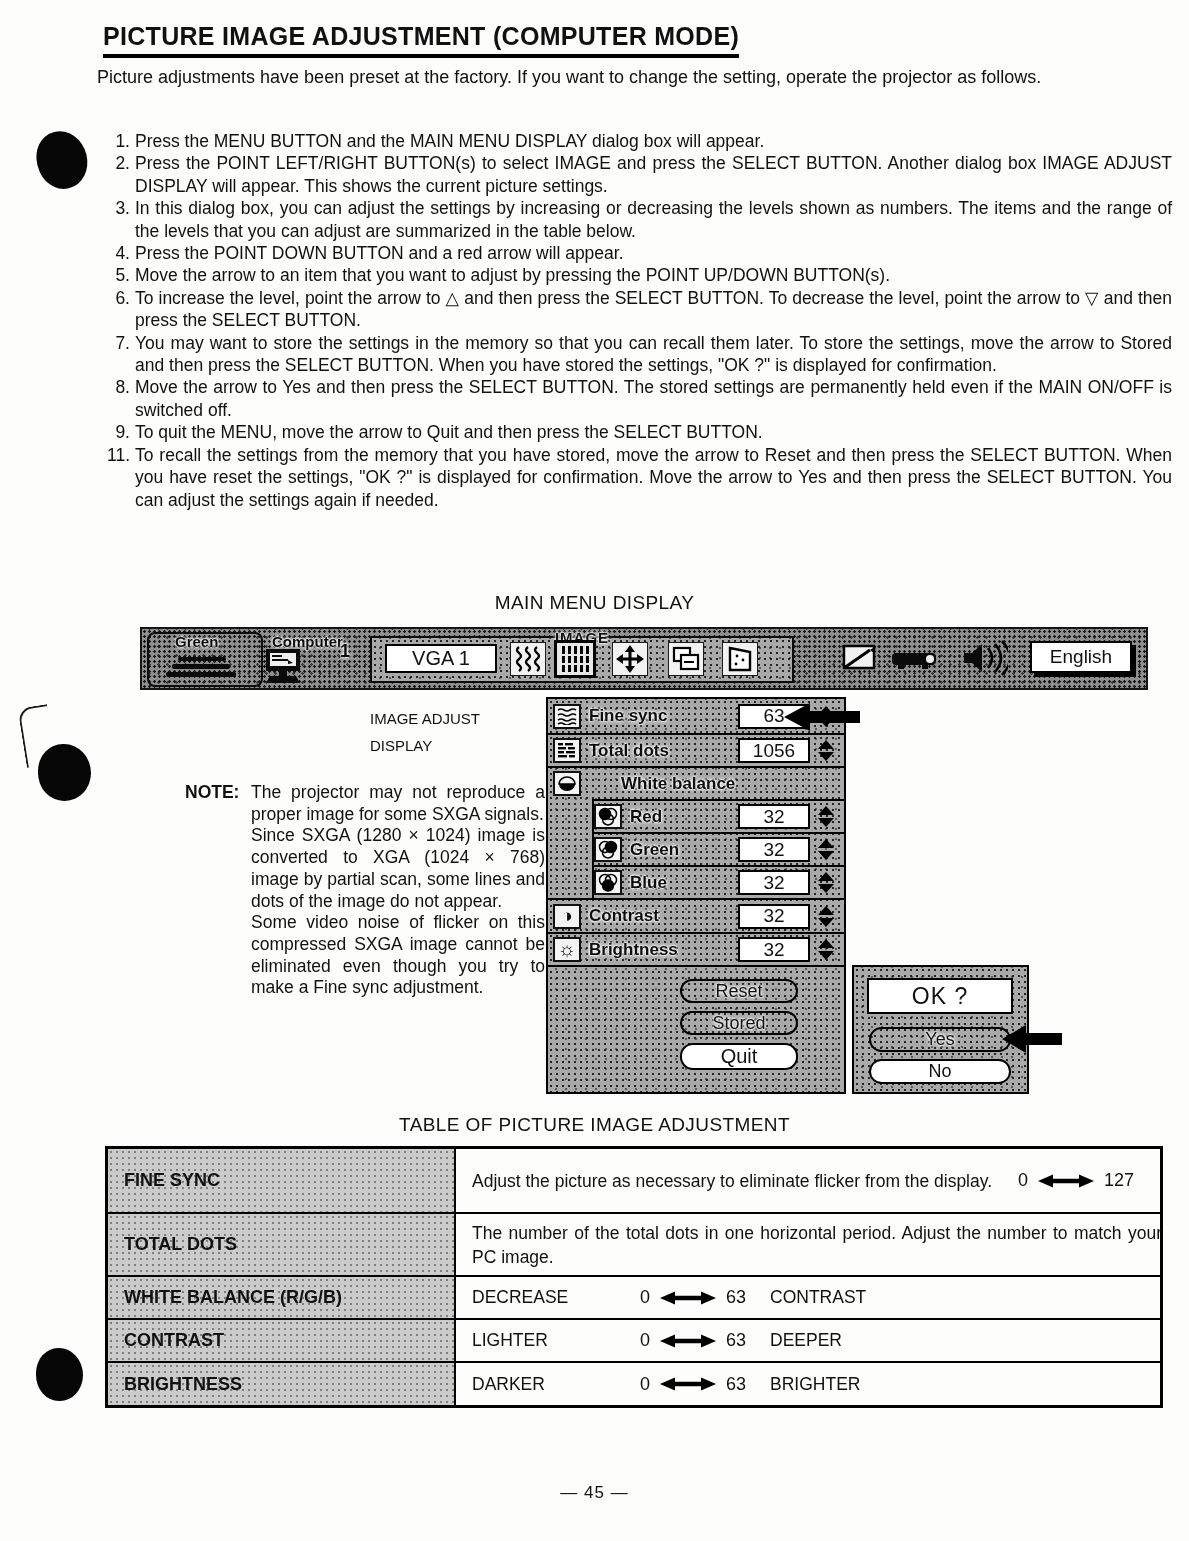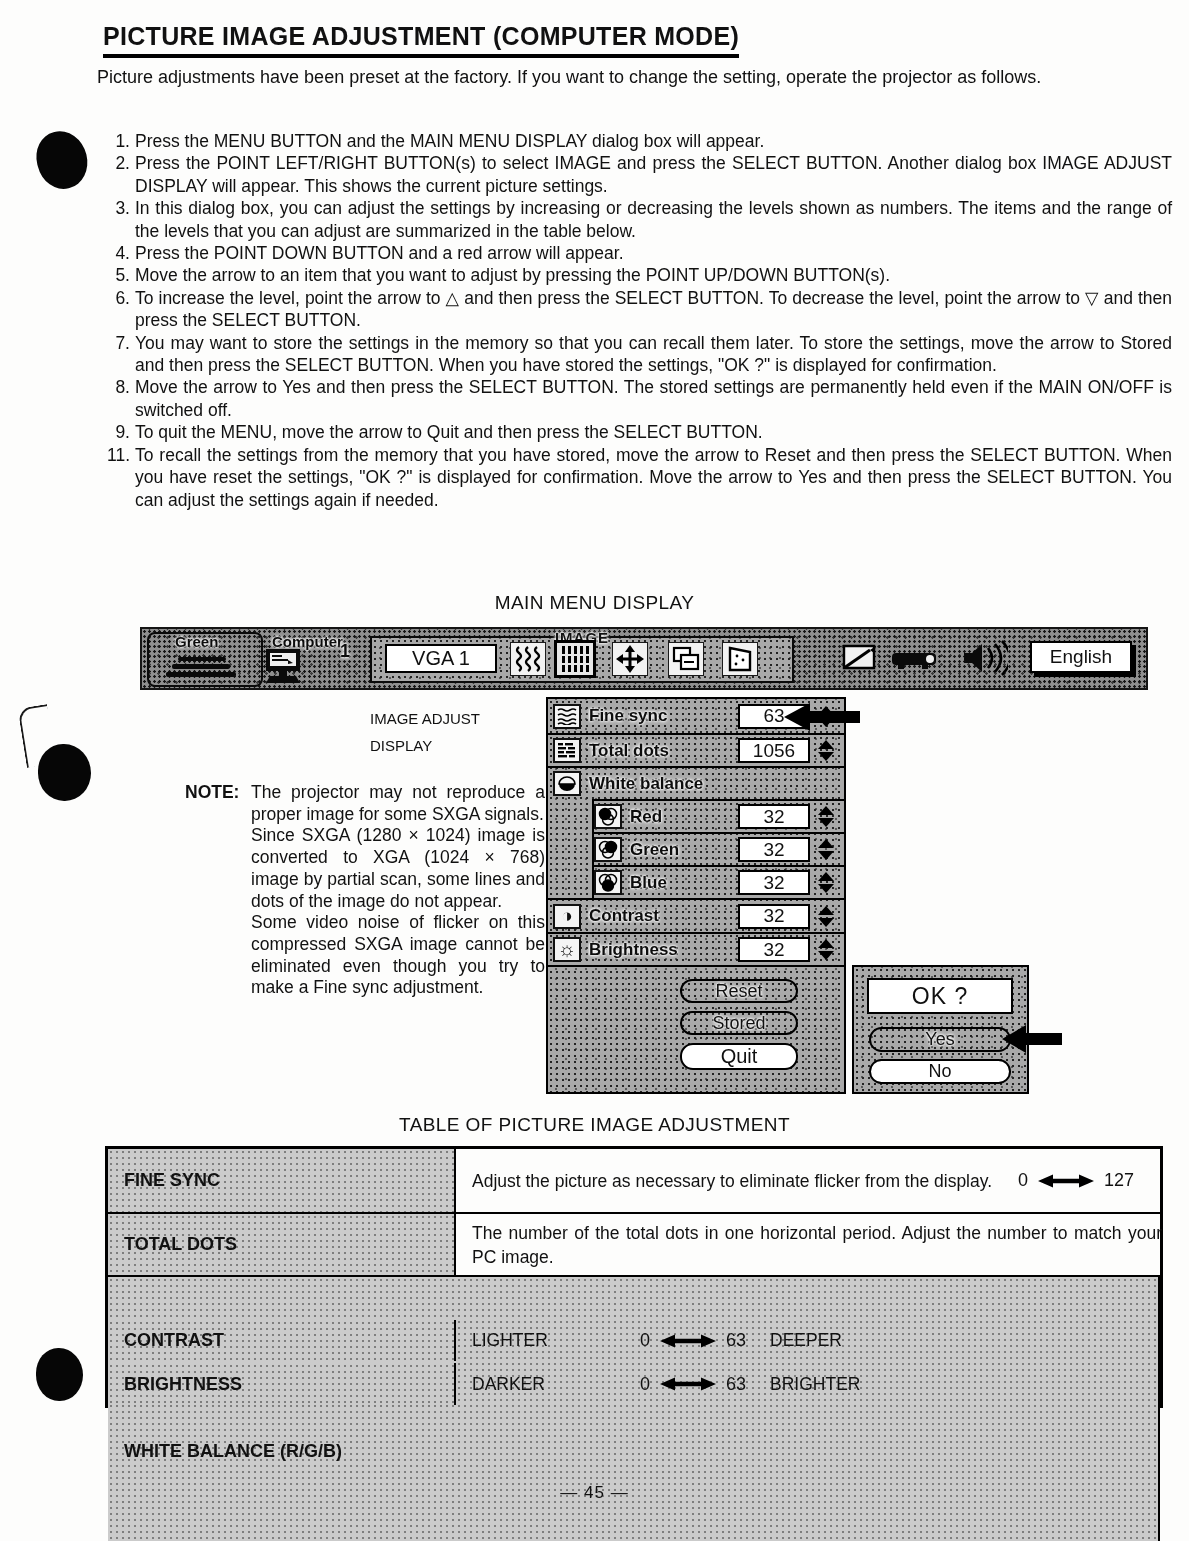--- a/index.html
+++ b/index.html
@@ -304,21 +304,21 @@
           </svg>
       </span>
       <span class="rlabel halo">Total dots</span>
       <span class="vbox">1056</span>
       <span class="spin">
           <span class="tri-up"></span>
           <span class="tri-dn"></span>
         </span>
     </div>
 
-    <div class="drow" style="height:31px;border-bottom:none;">
+    <div class="drow" style="height:31px;border-bottom:none;gap:32px;">
       <span class="ricon">
         <svg width="20" height="18" viewBox="0 0 20 18">
             <path d="M2 9a8 7 0 0 1 16 0z" fill="none" stroke="#000" stroke-width="1.6"></path>
             <path d="M2 9a8 7 0 0 0 16 0z" fill="#000"></path>
           </svg>
       </span>
       <span class="rlabel halo">White balance</span>
     </div>
 
     <div class="drow indent" style="height:35px;border-bottom:none;">
@@ -431,21 +431,21 @@
           <span>127</span>
         </span>
       </div>
     </div>
     <div class="trow" style="height:61px;">
       <div class="tname tex-light">TOTAL DOTS</div>
       <div class="tdesc">
         <span style="width:690px;text-align:justify;line-height:24px;">The number of the total dots in one horizontal period. Adjust the number to match your PC image.</span>
       </div>
     </div>
-    <div class="trow" style="height:41px;flex-direction:column;">
+    <div class="trow" style="height:41px;">
       <div class="tname tex-light">WHITE BALANCE (R/G/B)</div>
       <div class="tdesc">
         <span class="rword" style="width:168px;">DECREASE</span>
         <span class="range">
           <span>0</span>
           <svg width="56" height="14" viewBox="0 0 56 14">
               <polygon points="0,7 15,0.5 15,4.7 41,4.7 41,0.5 56,7 41,13.5 41,9.3 15,9.3 15,13.5" fill="#000"></polygon>
             </svg>
           <span>63</span>
         </span>

